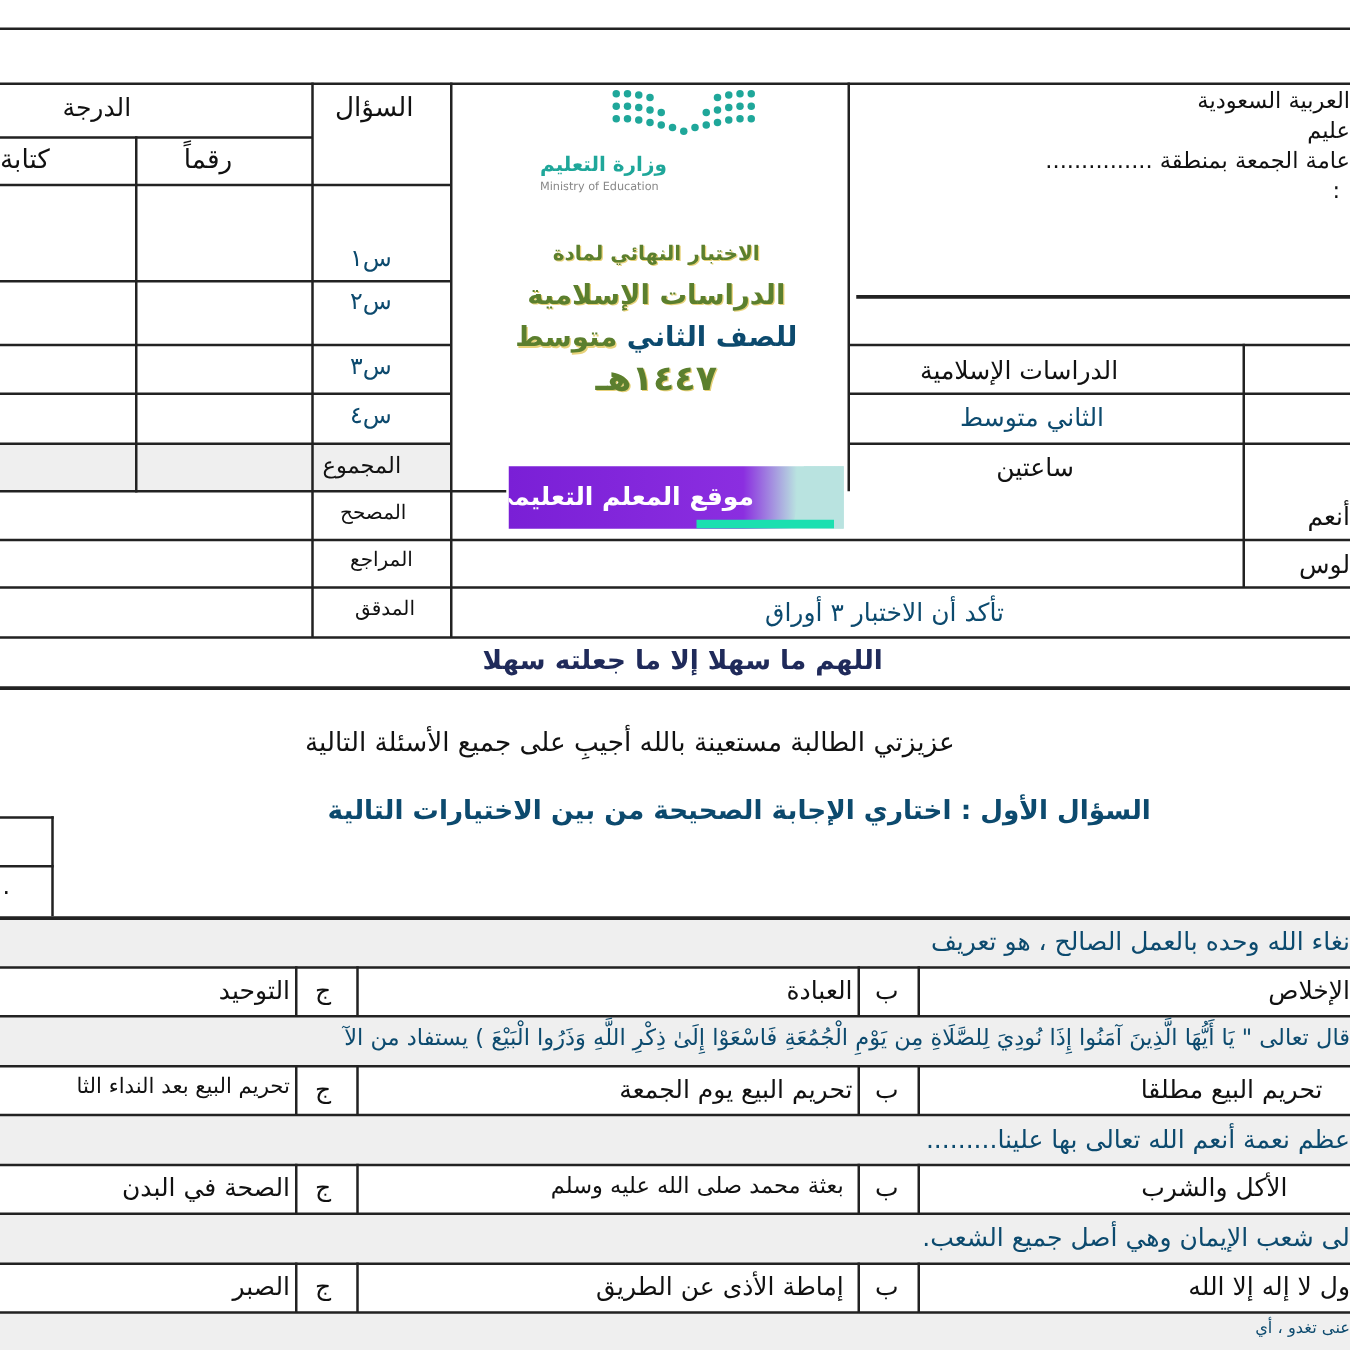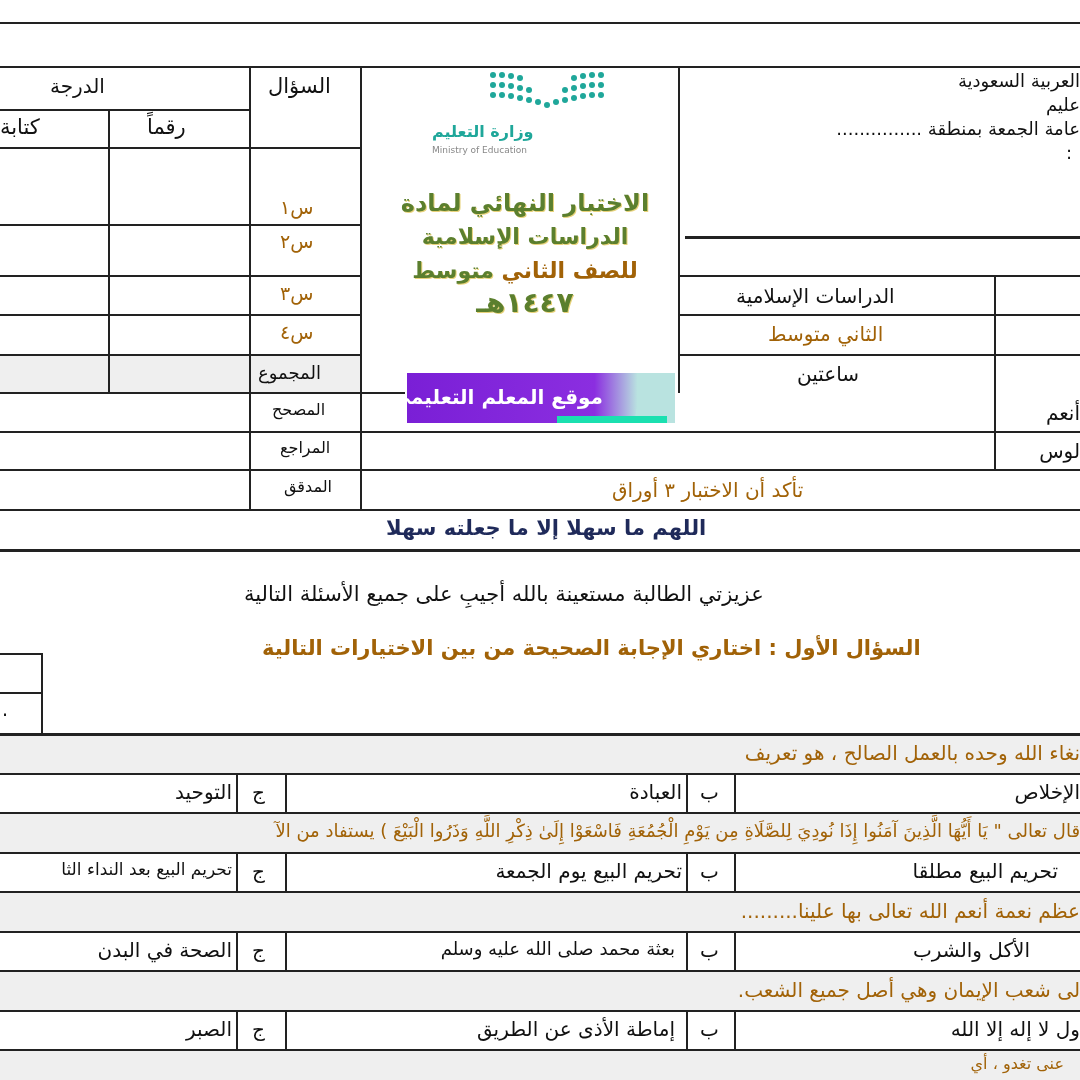--- a/index.html
+++ b/index.html
@@ -2,21 +2,21 @@
 <html><head>
 <meta charset="utf-8">
 <style>
   * { box-sizing: border-box; margin: 0; padding: 0; }
   html, body { width: 1080px; height: 1080px; overflow: hidden; background: #ffffff; }
   body { position: relative; font-family: "DejaVu Sans", sans-serif; color: #111; direction: rtl; }
   .abs { position: absolute; }
   .hl { position: absolute; background: #222; height: 2px; }
   .vl { position: absolute; background: #222; width: 2px; }
   .txt { position: absolute; white-space: nowrap; font-size: 19px; line-height: 1; }
-  .red { color: #a16207; }
+  .red { color: #0c4a6e; }
   .navy { color: #1f2a5a; font-weight: bold; }
   .green { color: #5b7f2e; font-weight: bold; text-shadow: 1px 1px 0 #e8d27a; }
   .gray-row { position: absolute; background: #efefef; }
   .center { text-align: center; }
   .logo-dots { position: absolute; }
   .dot { position: absolute; width: 6px; height: 6px; border-radius: 50%; background: #1fa79a; }
   .banner { position: absolute; left: 407px; top: 373px; width: 268px; height: 50px;
             background: linear-gradient(90deg, #7a1fd6 0%, #8b2ee0 70%, #b9e3e0 86%, #b9e3e0 100%); overflow: hidden; }
   .banner-stripe { position: absolute; left: 150px; bottom: 0; width: 110px; height: 7px; background: #1be0b0; }
   .banner-slash { position: absolute; right: 0; top: 0; width: 60px; height: 50px;
@@ -100,21 +100,21 @@
       <div class="dot" style="left:108px;top:10px"></div>
     <div class="dot" style="left:81px;top:3px"></div>
       <div class="dot" style="left:90px;top:1px"></div>
       <div class="dot" style="left:99px;top:0"></div>
       <div class="dot" style="left:108px;top:0"></div>
   </div>
   <span class="txt" style="left:432px;top:124px;color:#1fa79a;font-size:16px;font-weight:bold;">وزارة التعليم</span>
   <span class="txt" style="left:432px;top:146px;color:#888;font-size:9px;direction:ltr;">Ministry of Education</span>
 
   <div class="abs center" style="left:380px;top:186px;width:290px;">
-    <div class="green" style="font-size:24px;line-height:34px;">الاختبار النهائي لمادة</div>
+    <div class="green" style="font-size:16px;line-height:34px;">الاختبار النهائي لمادة</div>
     <div class="green" style="font-size:22px;line-height:34px;">الدراسات الإسلامية</div>
     <div style="font-size:22px;line-height:34px;font-weight:bold;">
       <span class="red">للصف الثاني</span>
       <span class="green">متوسط</span>
     </div>
     <div class="green" style="font-size:28px;line-height:30px;">١٤٤٧هـ</div>
   </div>
 
   <div class="banner">
     <div class="banner-slash"></div>
@@ -217,14 +217,14 @@
   <span class="txt" style="left:252px;top:940px;font-size:20px;">ج</span>
   <span class="txt" style="right:848px;top:940px;font-size:20px;">الصحة في البدن</span>
 
   <span class="txt red" style="right:0;top:980px;font-size:20px;">لى شعب الإيمان وهي أصل جميع الشعب.</span>
   <span class="txt" style="right:0;top:1019px;font-size:20px;">ول لا إله إلا الله</span>
   <span class="txt" style="left:700px;top:1019px;font-size:20px;">ب</span>
   <span class="txt" style="right:405px;top:1019px;font-size:20px;">إماطة الأذى عن الطريق</span>
   <span class="txt" style="left:252px;top:1019px;font-size:20px;">ج</span>
   <span class="txt" style="right:848px;top:1019px;font-size:20px;">الصبر</span>
 
-  <span class="txt red" style="right:16px;top:1056px;font-size:16px;">عنى تغدو ، أي</span>
+  <span class="txt red" style="right:0;top:1056px;font-size:13px;">عنى تغدو ، أي</span>
 </div>
 
 </body></html>

